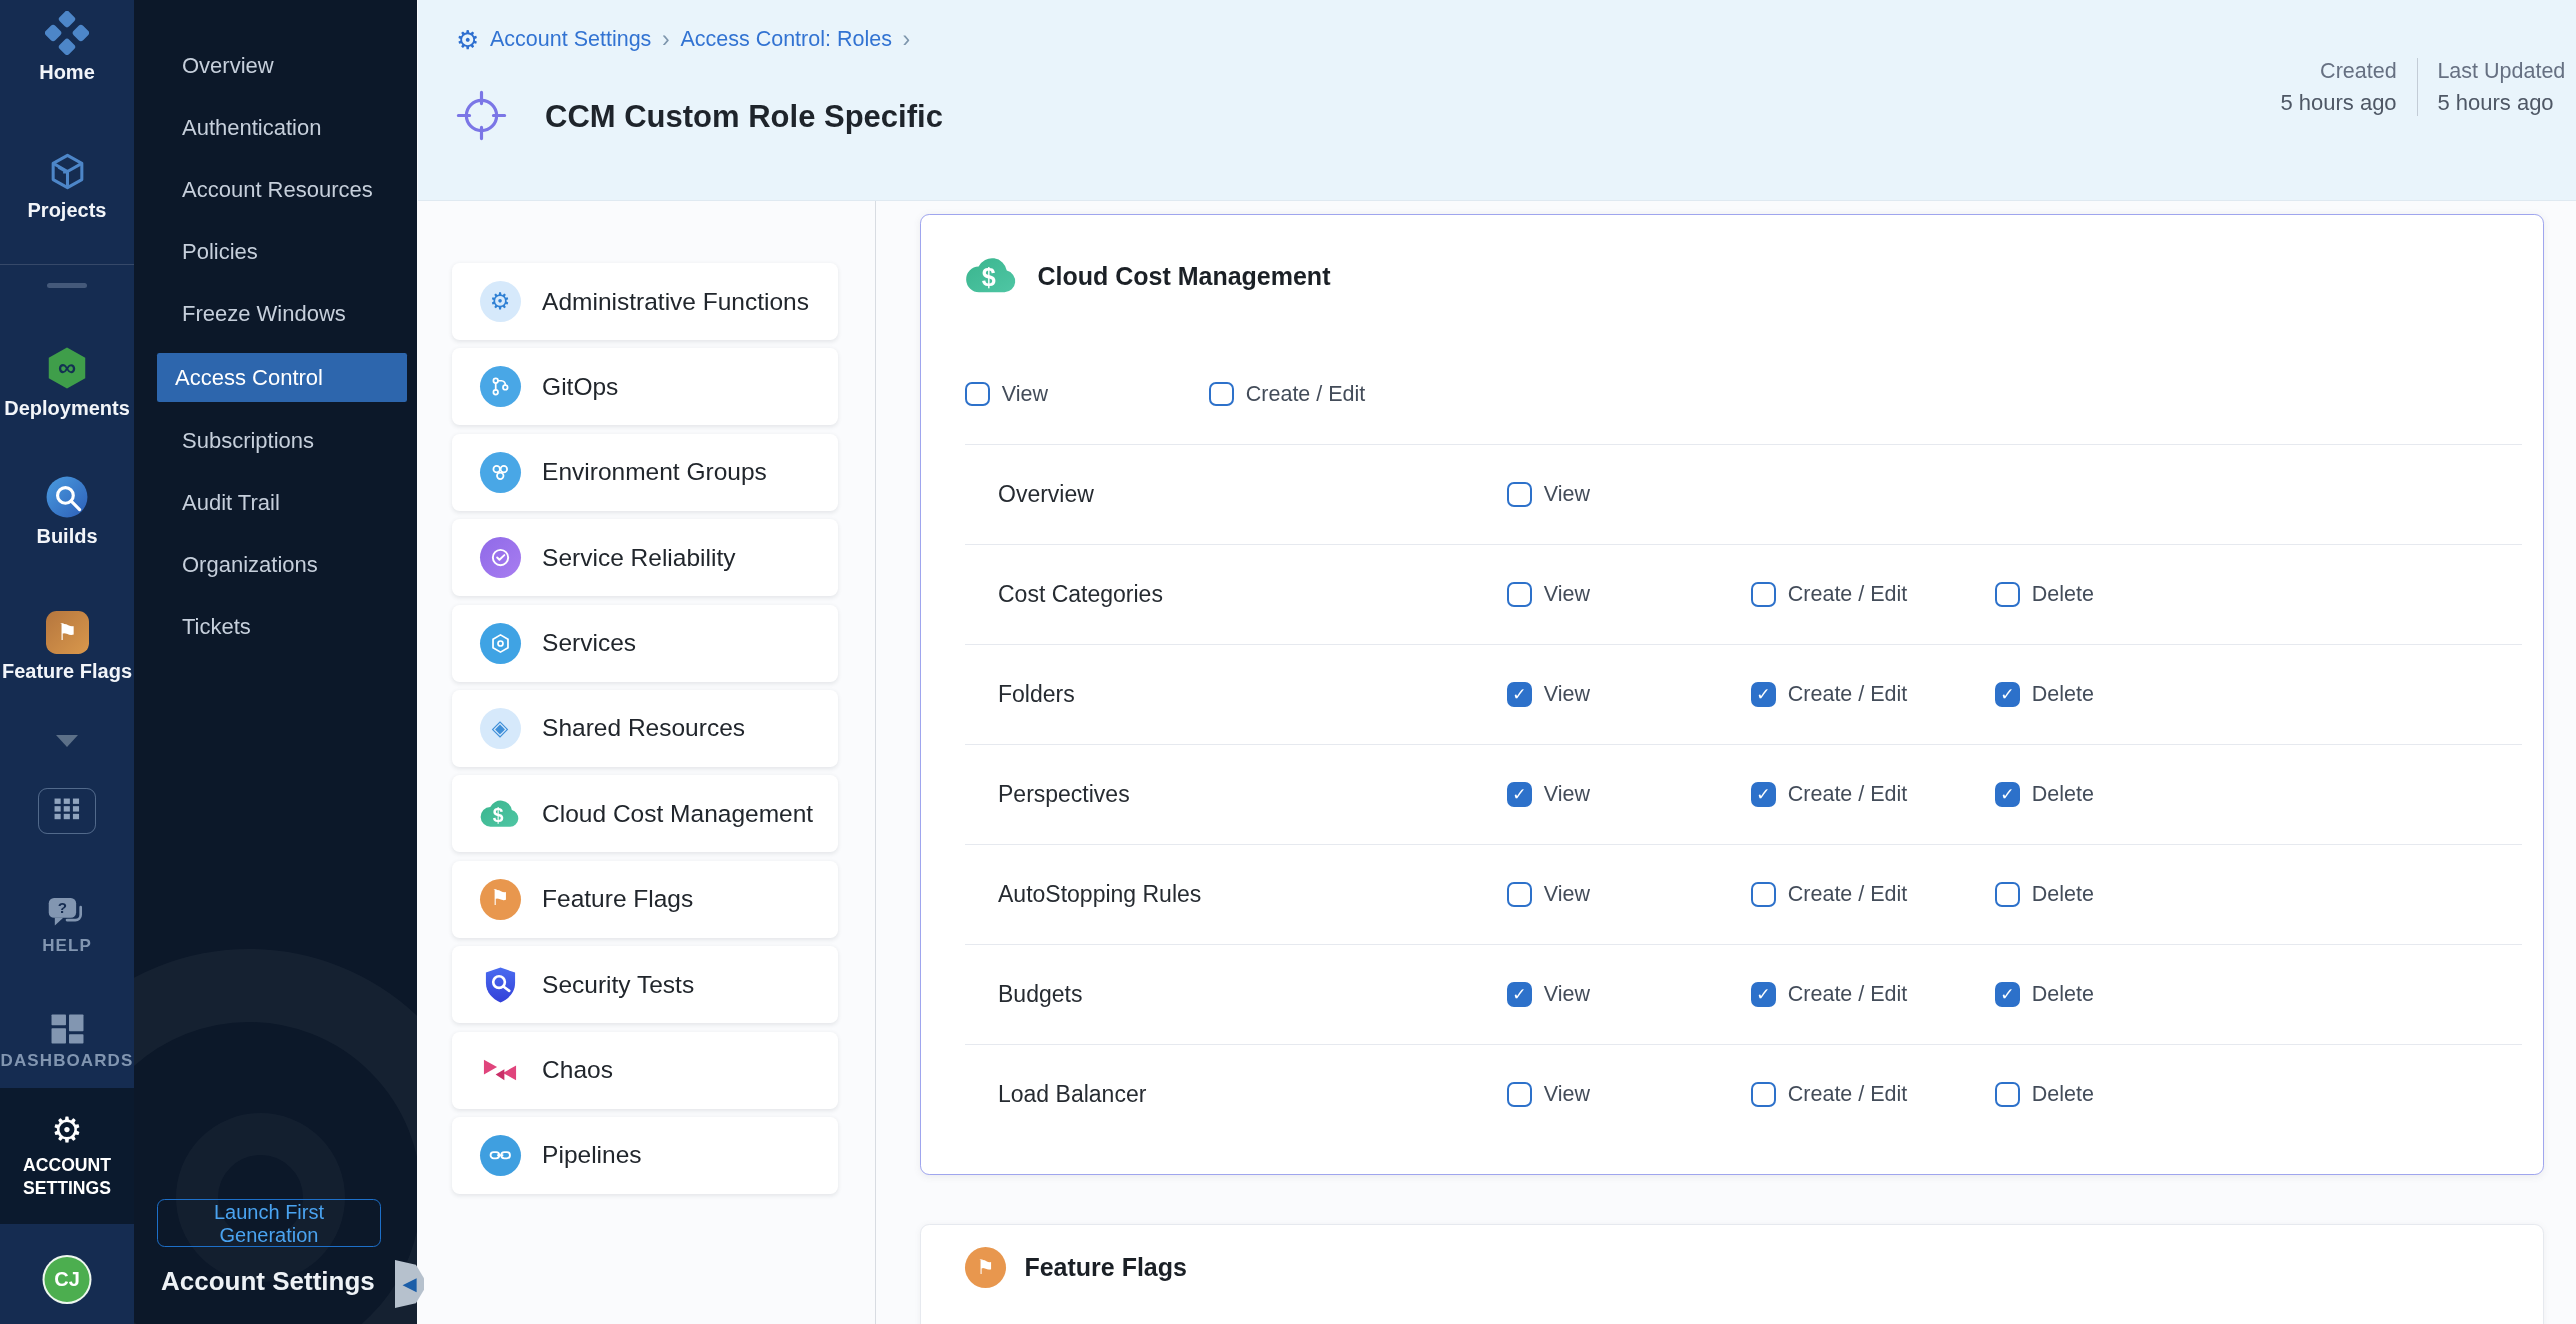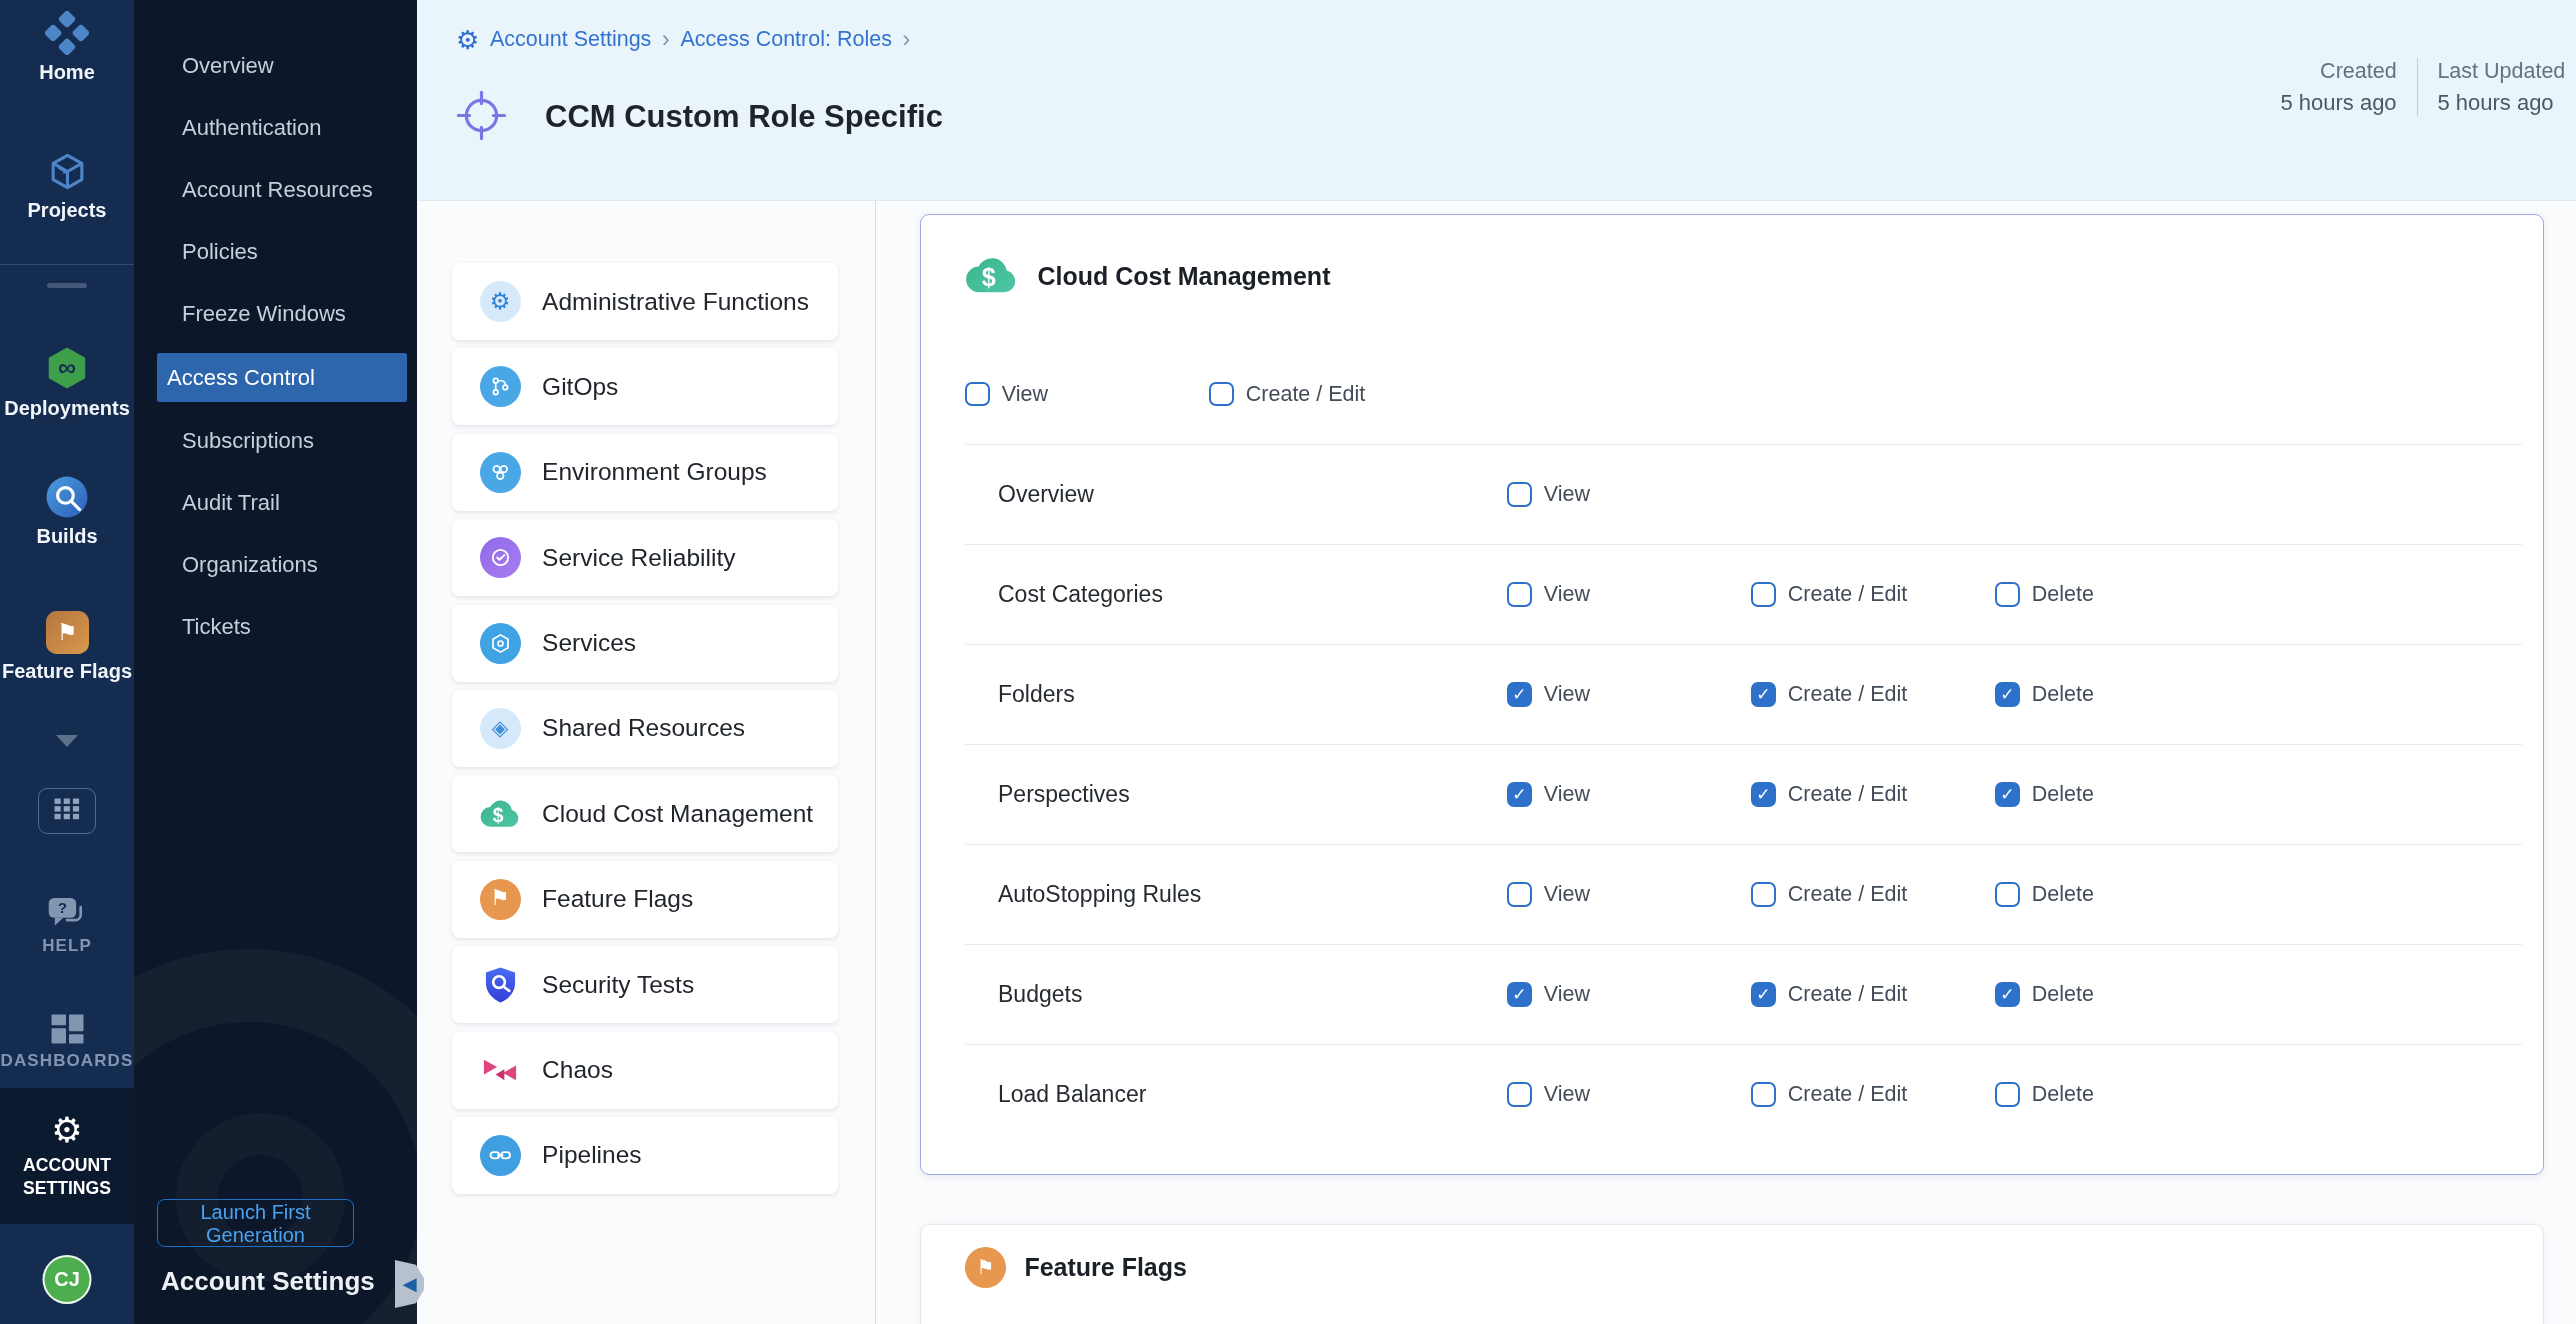--- a/index.html
+++ b/index.html
@@ -27,22 +27,22 @@
           color:#fff;font-size:20px;font-weight:700;cursor:pointer;}
   .ff-sq{width:43px;height:43px;border-radius:10.7px;background:linear-gradient(135deg,#b5763e,#d9984c);
          display:flex;align-items:center;justify-content:center;color:#fff;font-size:23px;}
 
   
   .settings-nav{position:absolute;left:134px;top:0;width:283px;height:100%;background:#0c1829;z-index:20;overflow:hidden;}
   .wm1{position:absolute;left:-130px;bottom:-115px;width:490px;height:490px;border-radius:50%;border:73px solid rgba(255,255,255,0.04);}
   .wm2{position:absolute;left:42px;bottom:42px;width:169px;height:169px;border-radius:50%;border:42px solid rgba(255,255,255,0.03);}
   .nav-list{position:absolute;top:43px;left:0;width:100%;}
   .nav-item{height:46px;line-height:46px;margin-bottom:16px;padding-left:48px;font-size:22px;color:#c6cfdb;cursor:pointer;white-space:nowrap;}
-  .nav-item.selected{background:#2d66ad;color:#ffffff;margin-left:23px;margin-right:10px;padding-left:10px;height:49px;line-height:49px;border-radius:2.3px;}
-  .launch-btn{position:absolute;left:23px;top:1199px;width:197px;height:48px;border:1.5px solid #1d6fc8;border-radius:7.7px;
+  .nav-item.selected{background:#2d66ad;color:#ffffff;margin-left:23px;margin-right:10px;padding-left:18px;height:49px;line-height:49px;border-radius:2.3px;}
+  .launch-btn{position:absolute;left:23px;top:1199px;width:224px;height:48px;border:1.5px solid #1d6fc8;border-radius:7.7px;
               background:transparent;color:#4aa3f0;font-size:20px;font-family:inherit;cursor:pointer;}
   .nav-footer-title{position:absolute;left:27px;top:1266px;font-size:26px;font-weight:700;color:#eef2f6;}
   .collapse-handle{position:absolute;left:395px;top:1260px;width:29px;height:48px;z-index:40;background:#b6c1cd;
                    clip-path:polygon(0 0,72% 10%,100% 38%,100% 62%,72% 90%,0 100%);
                    display:flex;align-items:center;justify-content:center;cursor:pointer;}
   .collapse-handle span{color:#1c5ea8;font-size:18.4px;line-height:1;}
 
   
   .main{position:absolute;left:418px;top:0;right:0;height:100%;}
   .page-header{position:absolute;left:0;top:0;width:100%;height:201px;background:#e9f4fb;border-bottom:0.8px solid #dfe9f1;}

